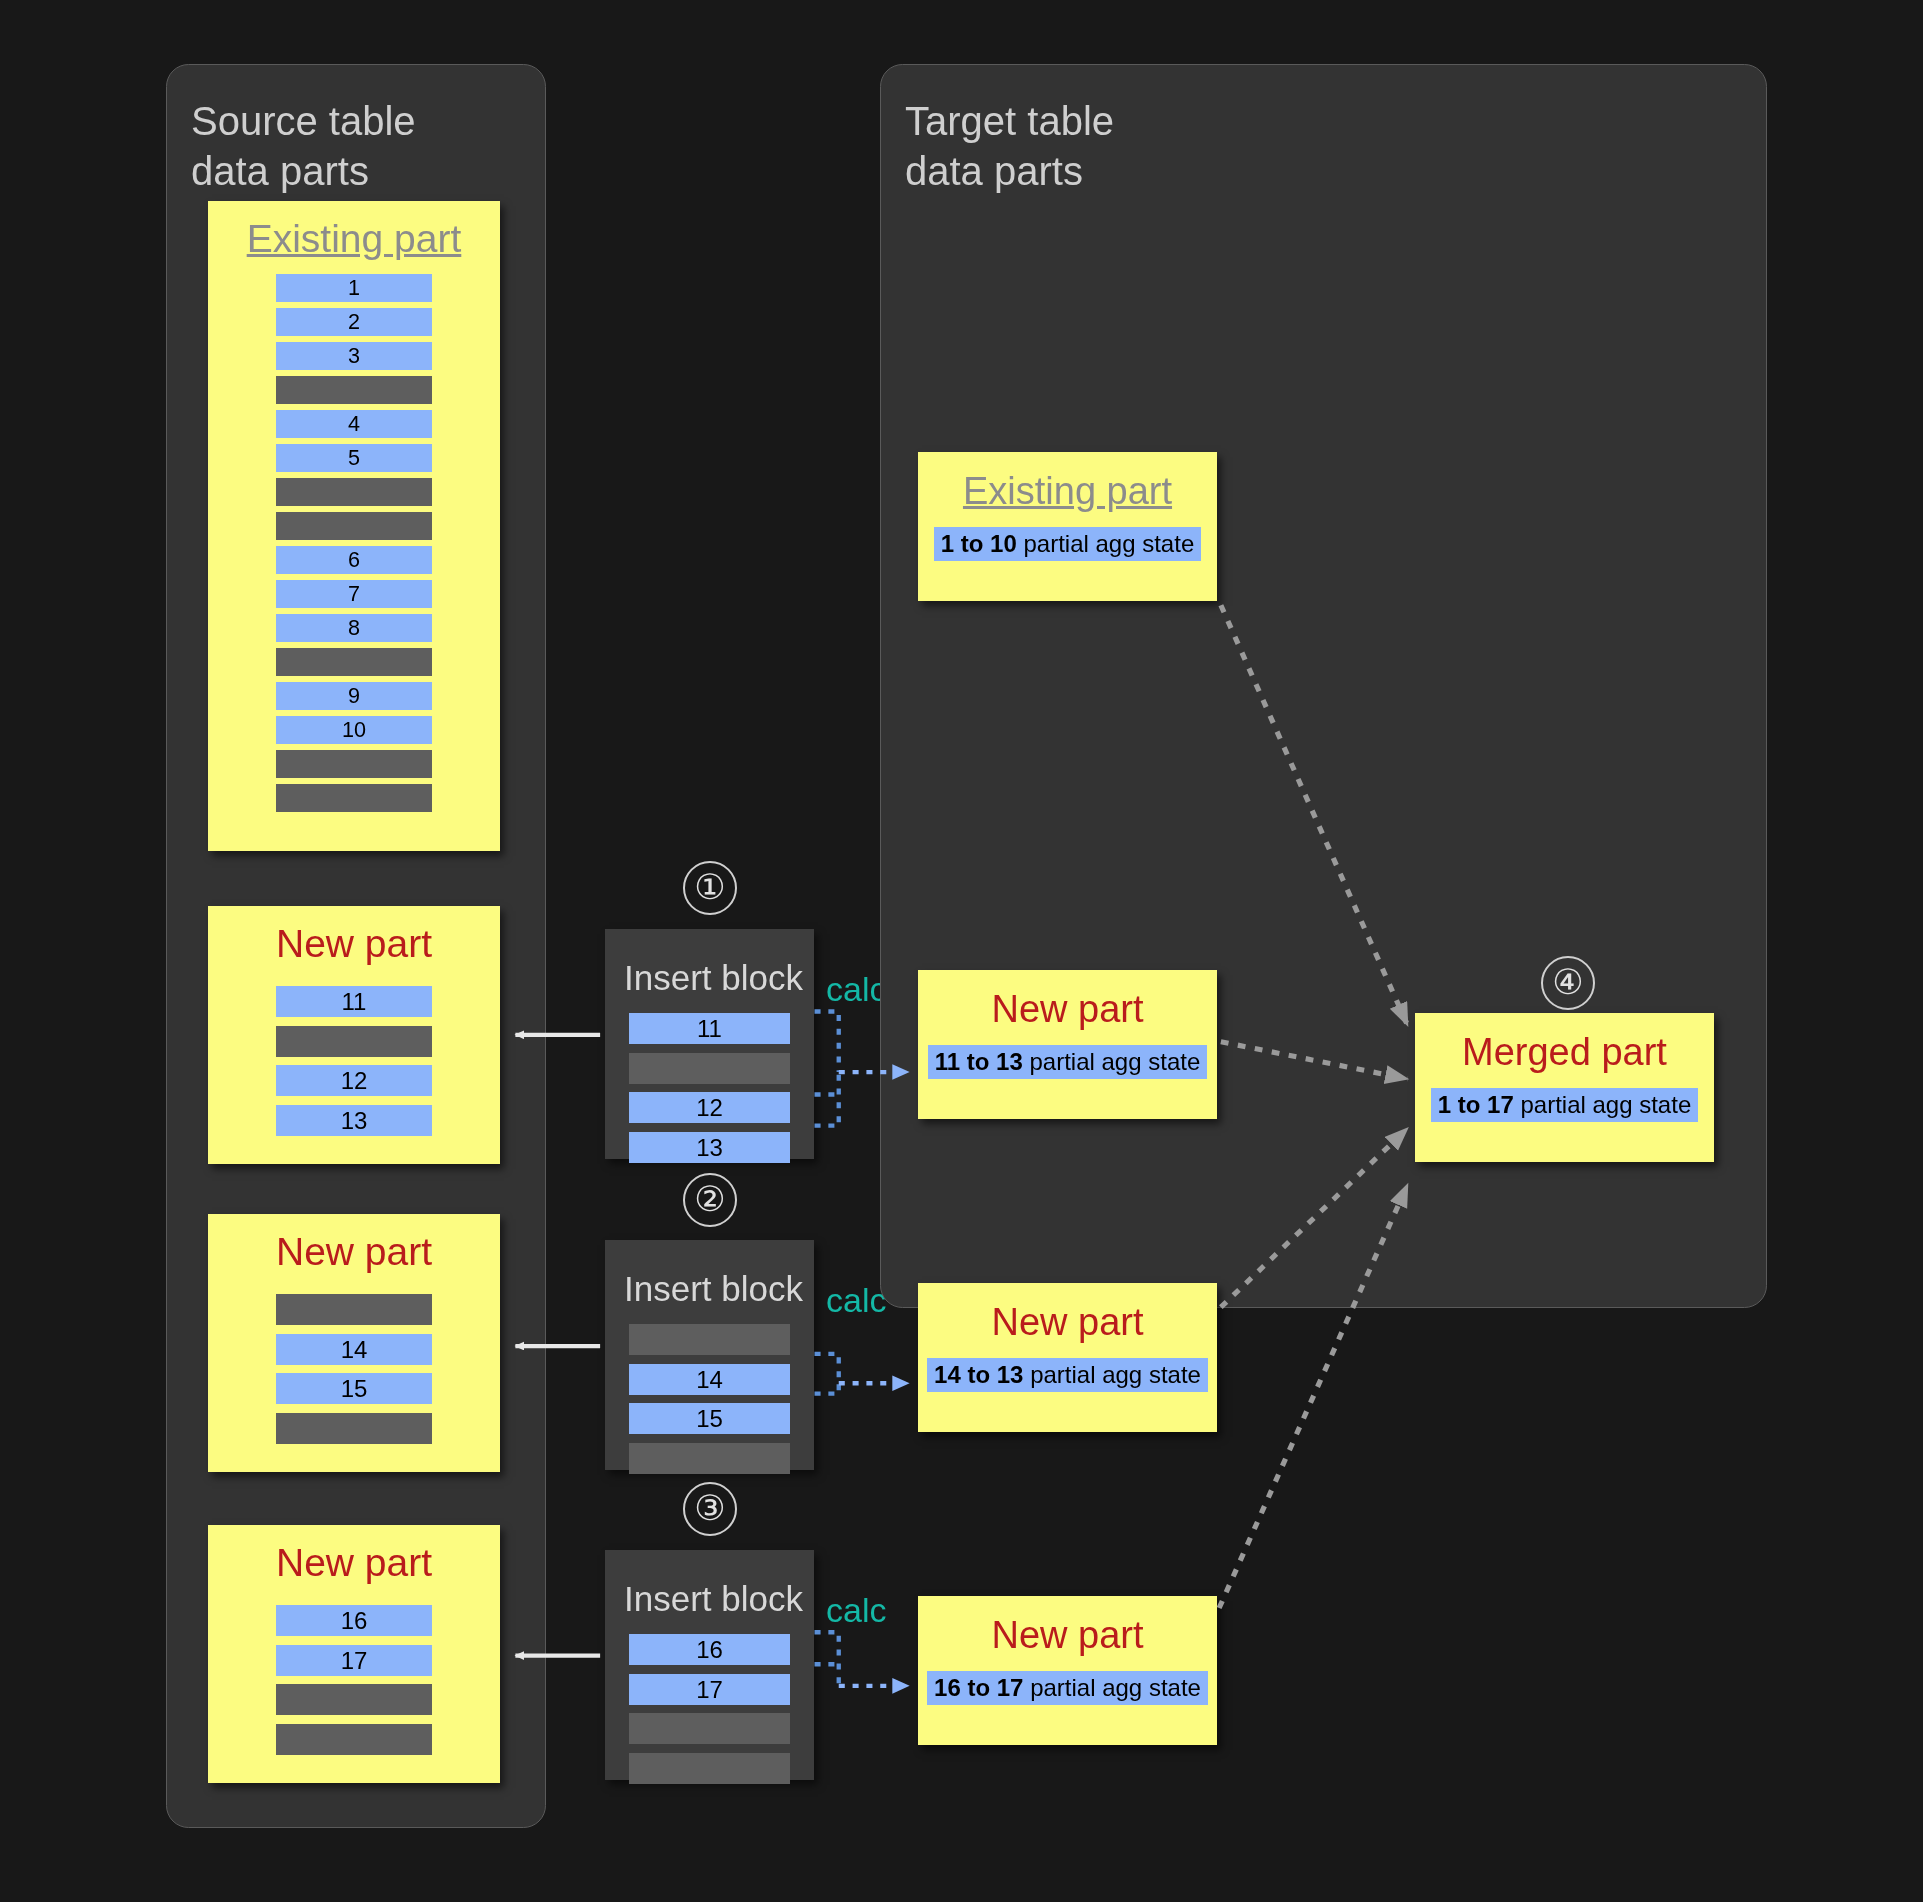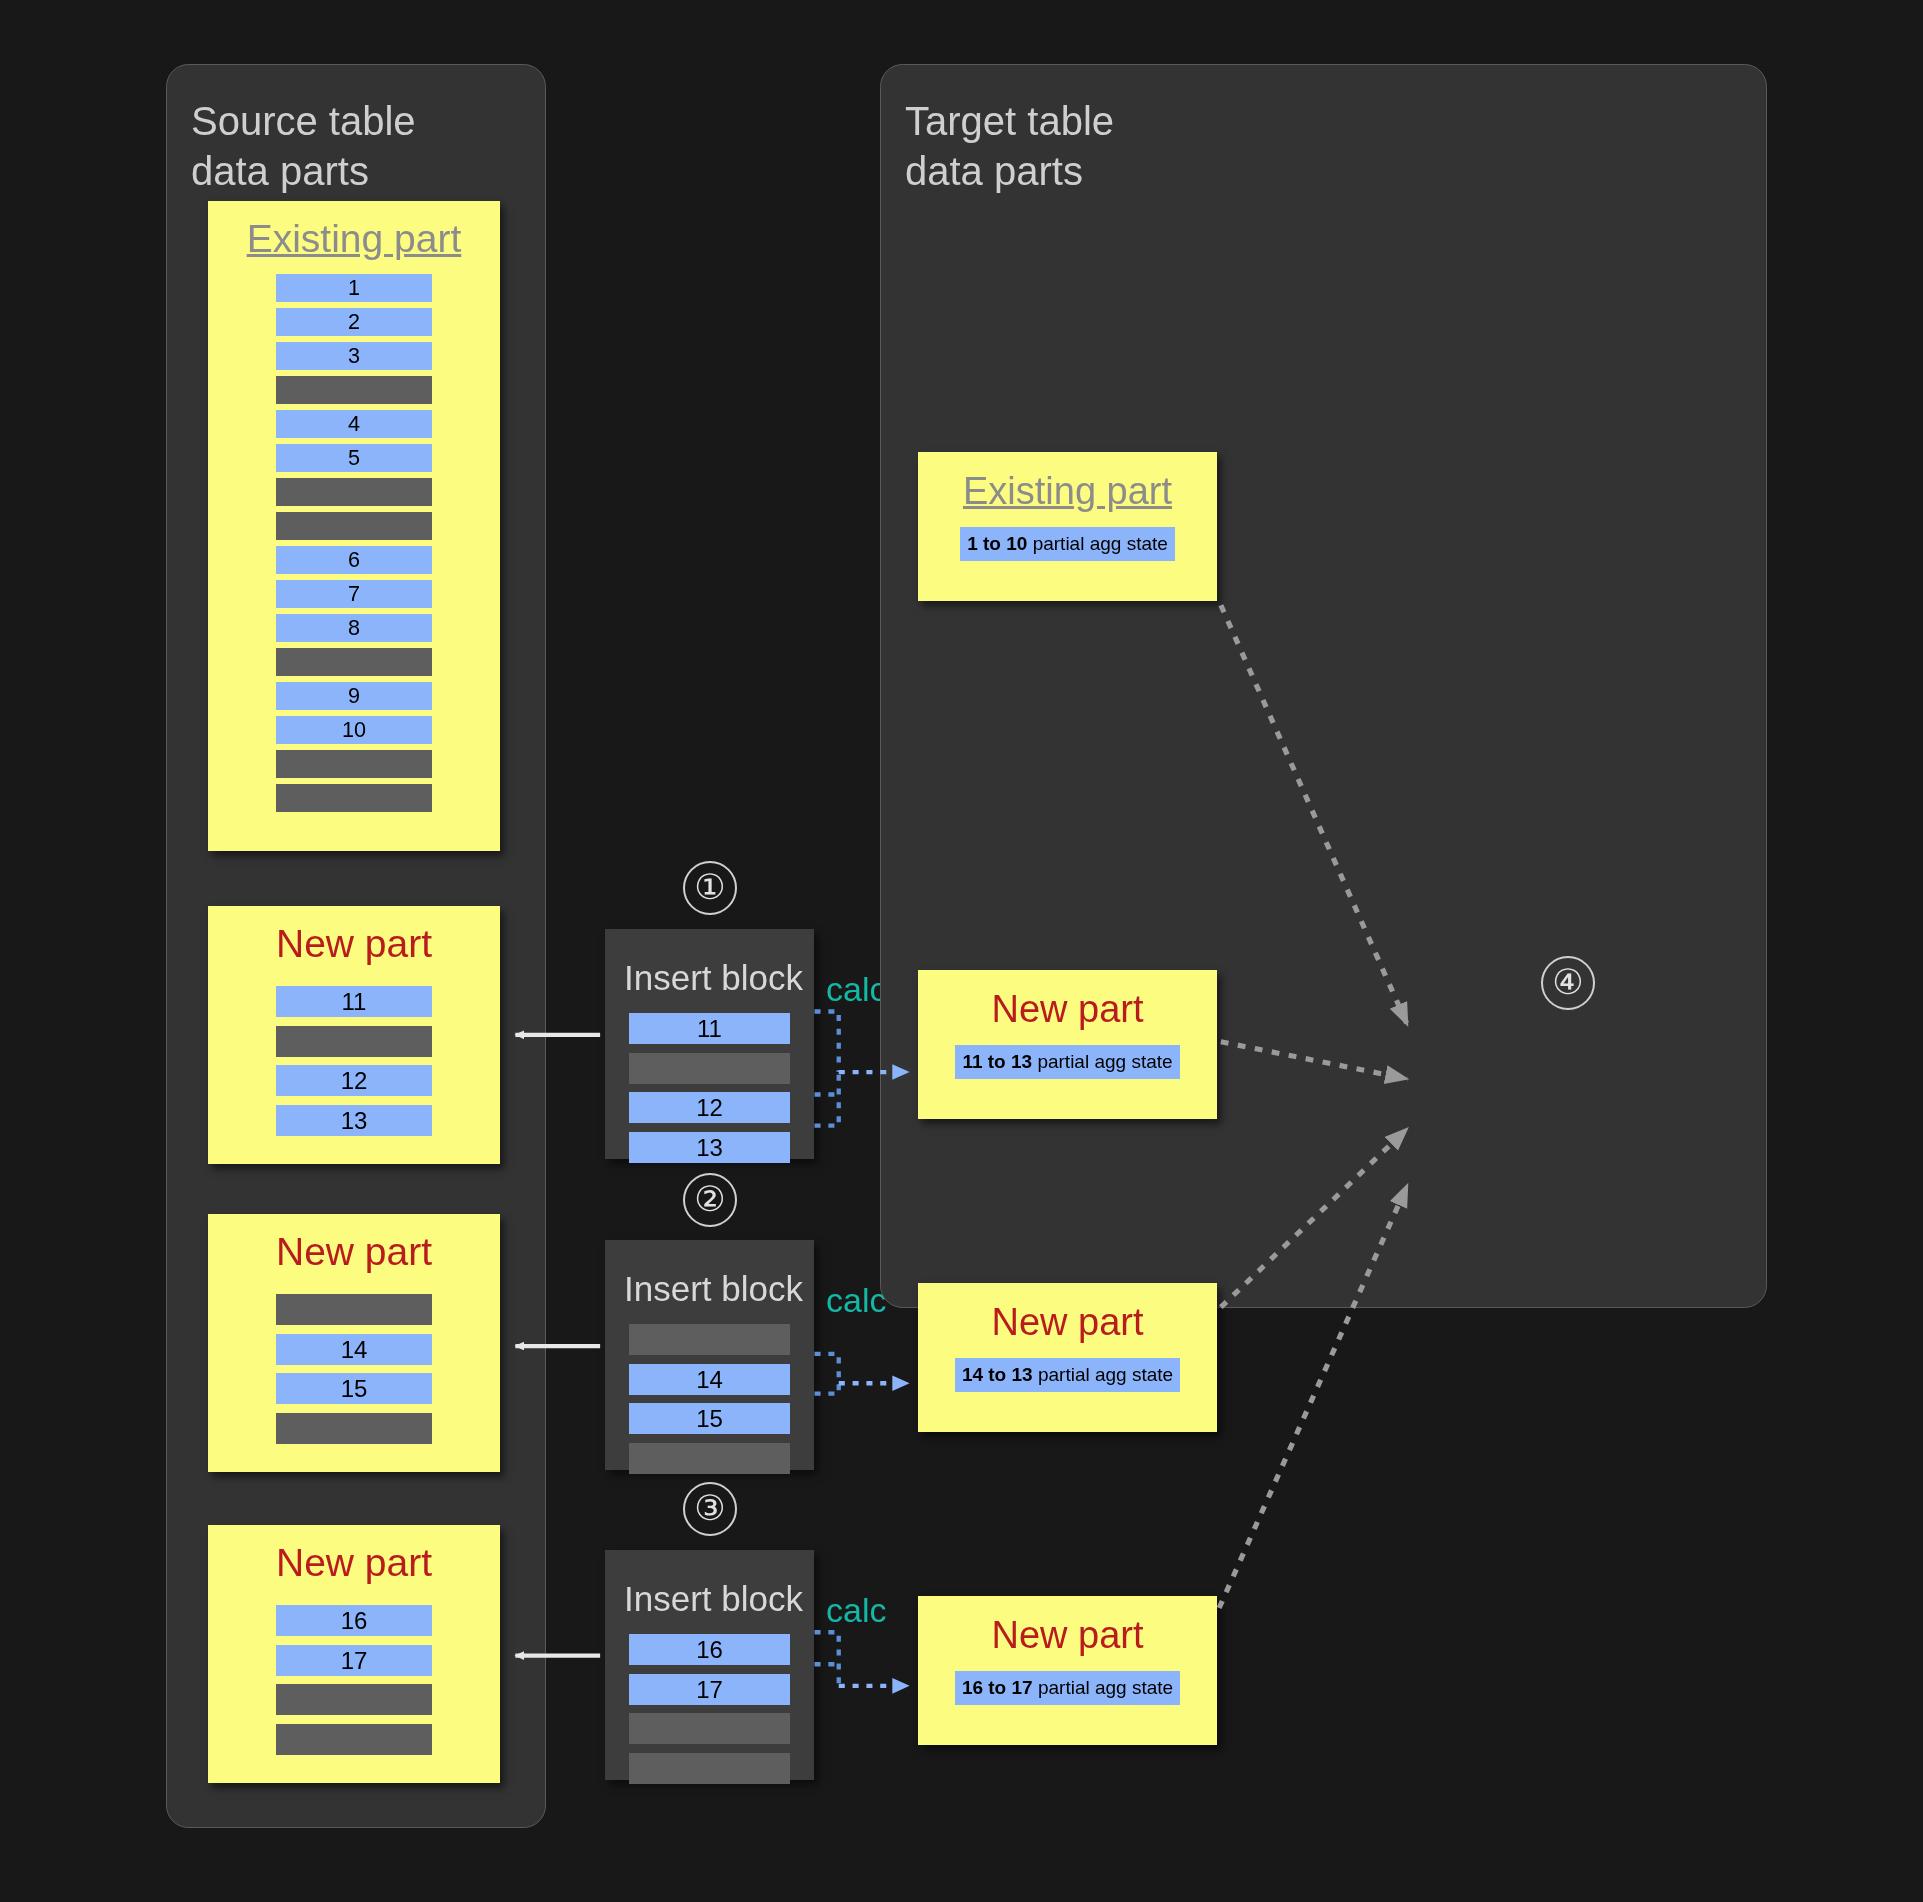--- a/index.html
+++ b/index.html
@@ -105,21 +105,21 @@
   .tcard{padding:0;}
   #tgt-existing{left:918px;top:452px;width:299px;height:149px;}
   #tgt-new-1{left:918px;top:970px;width:299px;height:149px;}
   #tgt-new-2{left:918px;top:1283px;width:299px;height:149px;}
   #tgt-new-3{left:918px;top:1596px;width:299px;height:149px;}
   #tgt-merged{left:1415px;top:1013px;width:299px;height:149px;}
 
   .tcard .card-title{padding-top:15.6px;font-size:38px;}
   .state{
     margin:12px auto 0;background:#8cb4fa;color:#000;
-    font-size:19px;line-height:29px;text-align:left;
+    font-size:24px;line-height:29px;text-align:left;
     padding:2.6px 7px;width:fit-content;
   }
   .state b{font-weight:700;}
 
   
   #links{position:absolute;left:0;top:0;width:1923px;height:1902px;pointer-events:none;}
 </style>
 </head>
 <body>
 
@@ -245,20 +245,26 @@
   </div>
 
   <div class="card tcard" id="tgt-new-3">
     <div class="card-title title-black">New part</div>
     <div class="state">
       <b>16 to 17</b><span> partial agg state</span>
     </div>
   </div>
 
   <div class="step" id="step4">④</div>
+  <div class="card tcard" id="tgt-merged">
+    <div class="card-title title-black">Merged part</div>
+    <div class="state">
+      <b>1 to 17</b><span> partial agg state</span>
+    </div>
+  </div>
 
   <svg id="links" viewBox="0 0 2224 2200" width="1923" height="1902">
     <defs>
       <marker id="ar-white" markerWidth="12" markerHeight="12" refX="10" refY="5" orient="auto" markerUnits="userSpaceOnUse">
         <path d="M0,0 L11,5 L0,10 z" fill="#e8e8e8"></path>
       </marker>
       <marker id="ar-blue" markerWidth="22" markerHeight="22" refX="18" refY="9" orient="auto" markerUnits="userSpaceOnUse">
         <path d="M0,0 L20,9 L0,18 z" fill="#8cb4fa"></path>
       </marker>
       <marker id="ar-gray" markerWidth="30" markerHeight="26" refX="26" refY="11" orient="auto" markerUnits="userSpaceOnUse">

